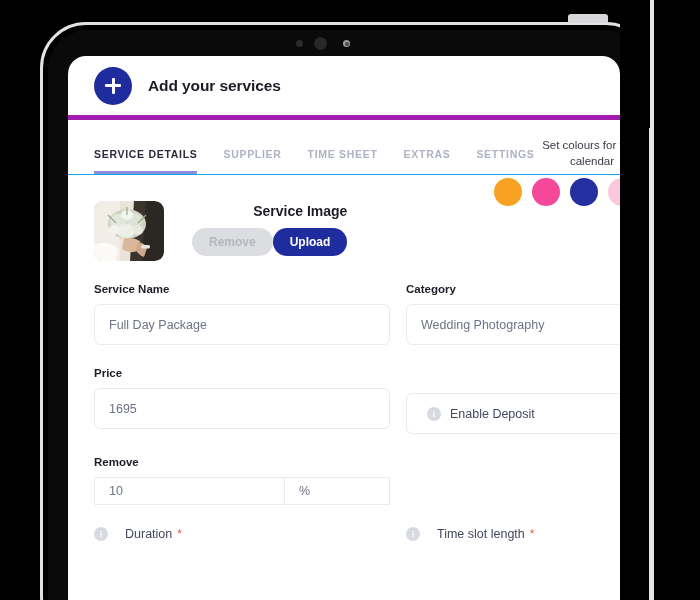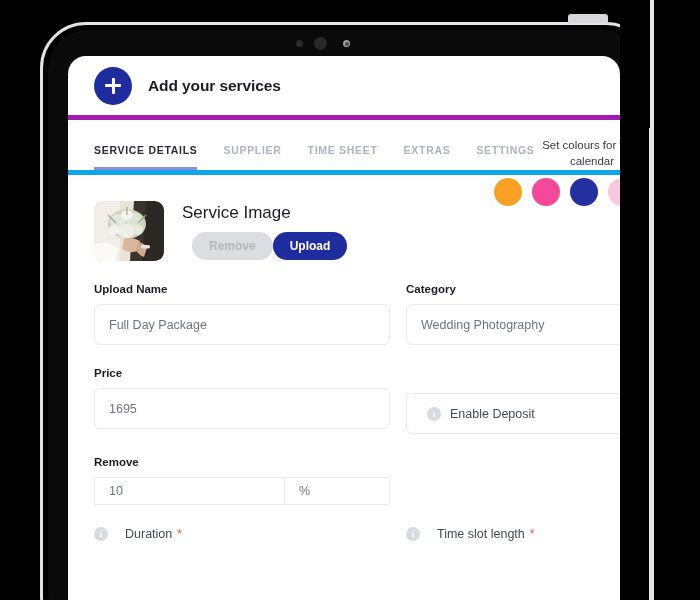--- a/index.html
+++ b/index.html
@@ -134,21 +134,21 @@
     letter-spacing: -0.1px;
   }
 
   
   .tabs {
     display: flex;
     align-items: flex-end;
     height: 55px;
     padding: 0 0 0 26px;
     box-sizing: border-box;
-    border-bottom: 5px solid #0ea5e9;
+    border-bottom: 1px solid #0ea5e9;
   }
   .tab {
     font-size: 10.5px;
     font-weight: bold;
     letter-spacing: 0.7px;
     color: #aeb2c4;
     padding: 0 0 11px 0;
     margin-right: 26px;
     cursor: pointer;
     border-bottom: 3px solid transparent;
@@ -177,23 +177,24 @@
     height: 60px;
     border-radius: 9px;
     overflow: hidden;
     flex: 0 0 auto;
     background: #cfc8c0;
   }
   .thumb svg { display: block; }
 
   .image-meta { margin-left: 18px; padding-top: 2px; }
   .image-meta-title {
-    font-size: 17px;
-    font-weight: normal;
+    font-size: 14px;
+    font-weight: bold;
     color: #1c1c28;
+    text-align: right;
   }
   .img-btns { margin-top: 9px; display: flex; }
   .btn {
     border: none;
     border-radius: 18px;
     font-size: 12px;
     font-weight: bold;
     padding: 7px 17px;
     cursor: pointer;
     font-family: inherit;
@@ -446,21 +447,21 @@
           <span class="swatch" style="background: rgb(37, 48, 160);"></span>
           <span class="swatch" style="background: rgb(251, 199, 222);"></span>
 
         </div>
       </div>
 
       <div class="form">
 
         <div class="form-row">
           <div class="col-left">
-            <div class="field-label">Upload Name</div>
+            <div class="field-label">Service Name</div>
             <input class="input" type="text" value="Full Day Package" style="">
           </div>
           <div class="col-right">
             <div class="field-label">Category</div>
             <input class="input" type="text" value="Wedding Photography" style="">
           </div>
         </div>
 
         <div class="form-row">
           <div class="col-left">

